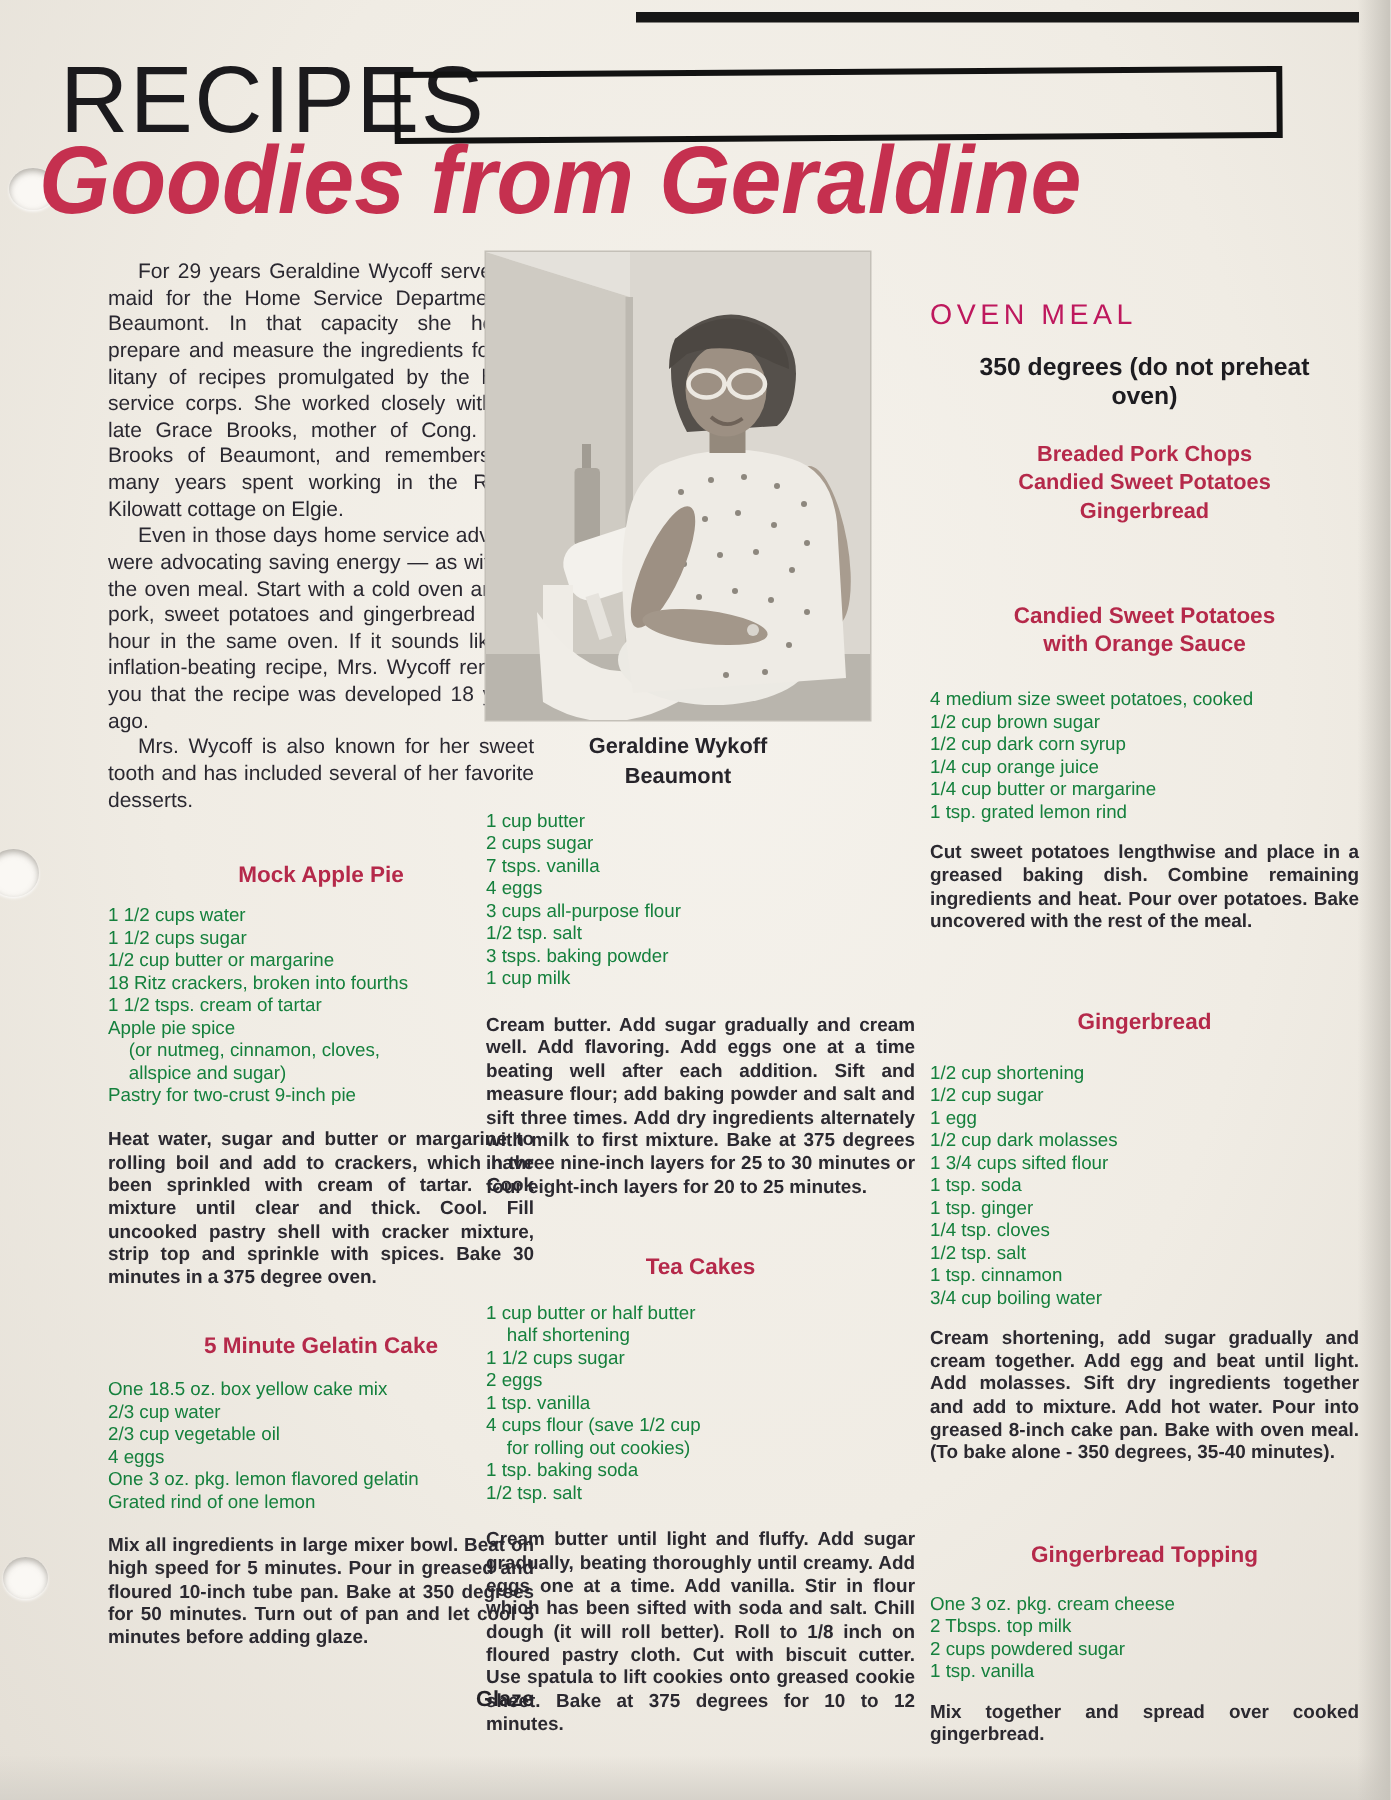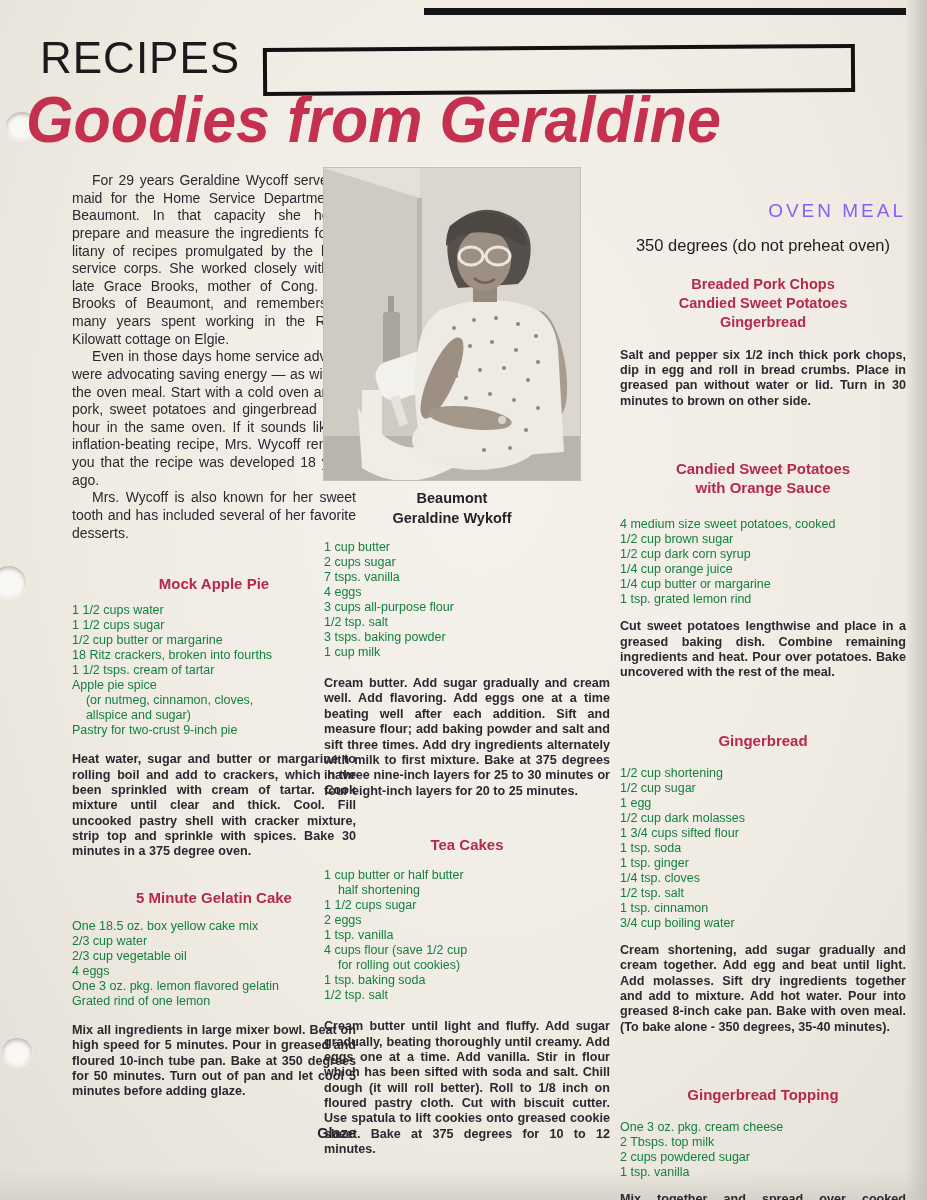--- a/index.html
+++ b/index.html
@@ -11,21 +11,21 @@
   body{
     width:927px;height:1200px;position:relative;overflow:hidden;
     font-family:"Liberation Sans", sans-serif;color:var(--ink);
     background:
       linear-gradient(to left, #c8c4bc 0px, rgba(200,196,188,0) 22px) no-repeat right/22px 100%,
       linear-gradient(to top, #d6d2ca 0px, rgba(214,210,202,0) 30px) no-repeat left bottom/100% 30px,
       radial-gradient(ellipse at 52% 38%, #f5f2ec 0%, #f0ece4 55%, #e4dfd6 100%);
   }
   .topbar{position:absolute;left:424px;top:8px;width:482px;height:7px;background:#161616;}
   .masthead-label{
-    position:absolute;left:40px;top:36px;font-size:44px;line-height:1;
+    position:absolute;left:40px;top:36px;font-size:63px;line-height:1;
     letter-spacing:1px;font-weight:400;color:#1b1a1d;
   }
   .header-box{
     position:absolute;left:263px;top:46px;width:584px;height:40px;
     border:4px solid #121212;transform:rotate(-0.4deg);
   }
   .page-title{
     position:absolute;left:26px;top:90px;width:880px;
     font-size:61px;line-height:1;font-weight:bold;font-style:italic;
     color:var(--title-red);letter-spacing:0px;transform:scaleY(1.05);
@@ -55,25 +55,25 @@
   }
   .photo{
     width:256px;height:312px;background:#d8d4cd;overflow:hidden;
     box-shadow:0 0 0 1px #c4c0b8;
   }
   .caption{
     width:256px;text-align:center;font-weight:700;font-size:14.5px;
     line-height:1.35;margin-top:9px;color:#26242a;
   }
   .oven-title{
-    text-align:right;font-size:19px;letter-spacing:3px;font-weight:400;
-    color:#8b5cf6;margin:0;
+    text-align:left;font-size:19px;letter-spacing:3px;font-weight:400;
+    color:#be185d;margin:0;
   }
   .oven-sub{
-    text-align:center;font-size:16.5px;font-weight:400;color:#1d1c20;margin:15px;
+    text-align:center;font-size:16.5px;font-weight:700;color:#1d1c20;margin:15px;
   }
   .menu div{
     text-align:center;color:var(--red);font-weight:700;font-size:14.5px;line-height:1.3;
   }
   .hole{
     position:absolute;background:#faf8f4;border-radius:50%;
     box-shadow:inset 0 2px 4px rgba(120,115,105,.55), 0 1px 2px rgba(255,255,255,.8);
   }.mt10{margin-top:10px}.mt12{margin-top:12px}
   .mt14{margin-top:14px}.mt16{margin-top:16px}.mt20{margin-top:20px}
   .mt24{margin-top:24px}.mt28{margin-top:28px}.mt32{margin-top:32px}
@@ -187,22 +187,22 @@
       <path d="M126 58 q34-24 62-6 q14 10 14 26 l-10-4 q-30-16-58-6 l-12 10 q0-12 4-20z" fill="#4c4742"></path>
       <g stroke="#ece8e1" stroke-width="3" fill="none">
         <ellipse cx="147" cy="88" rx="12" ry="9"></ellipse>
         <ellipse cx="174" cy="88" rx="12" ry="9"></ellipse>
         <line x1="159" y1="88" x2="162" y2="88"></line>
       </g>
       <path d="M150 110 q10 9 21 1" stroke="#6e6258" stroke-width="2.5" fill="none"></path>
     </svg>
   </div>
   <div class="caption">
+    <div>Geraldine Wykoff</div>
     <div>Beaumont</div>
-    <div>Geraldine Wykoff</div>
   </div>
 
   <div class="ings mt12">
       <div>1 cup butter</div>
       <div>2 cups sugar</div>
       <div>7 tsps. vanilla</div>
       <div>4 eggs</div>
       <div>3 cups all-purpose flour</div>
       <div>1/2 tsp. salt</div>
       <div>3 tsps. baking powder</div>
@@ -226,21 +226,20 @@
 </div>
 
 <div class="col" id="col-right">
   <div class="oven-title mt28">OVEN MEAL</div>
   <div class="oven-sub mt14">350 degrees (do not preheat oven)</div>
   <div class="menu mt20">
       <div>Breaded Pork Chops</div>
       <div>Candied Sweet Potatoes</div>
       <div>Gingerbread</div>
     </div>
-  <p class="dir mt16">Salt and pepper six 1/2 inch thick pork chops, dip in egg and roll in bread crumbs. Place in greased pan without water or lid. Turn in 30 minutes to brown on other side.</p>
 
   <div class="rhead mt50">Candied Sweet Potatoes
 with Orange Sauce</div>
   <div class="ings mt20">
       <div>4 medium size sweet potatoes, cooked</div>
       <div>1/2 cup brown sugar</div>
       <div>1/2 cup dark corn syrup</div>
       <div>1/4 cup orange juice</div>
       <div>1/4 cup butter or margarine</div>
       <div>1 tsp. grated lemon rind</div>

